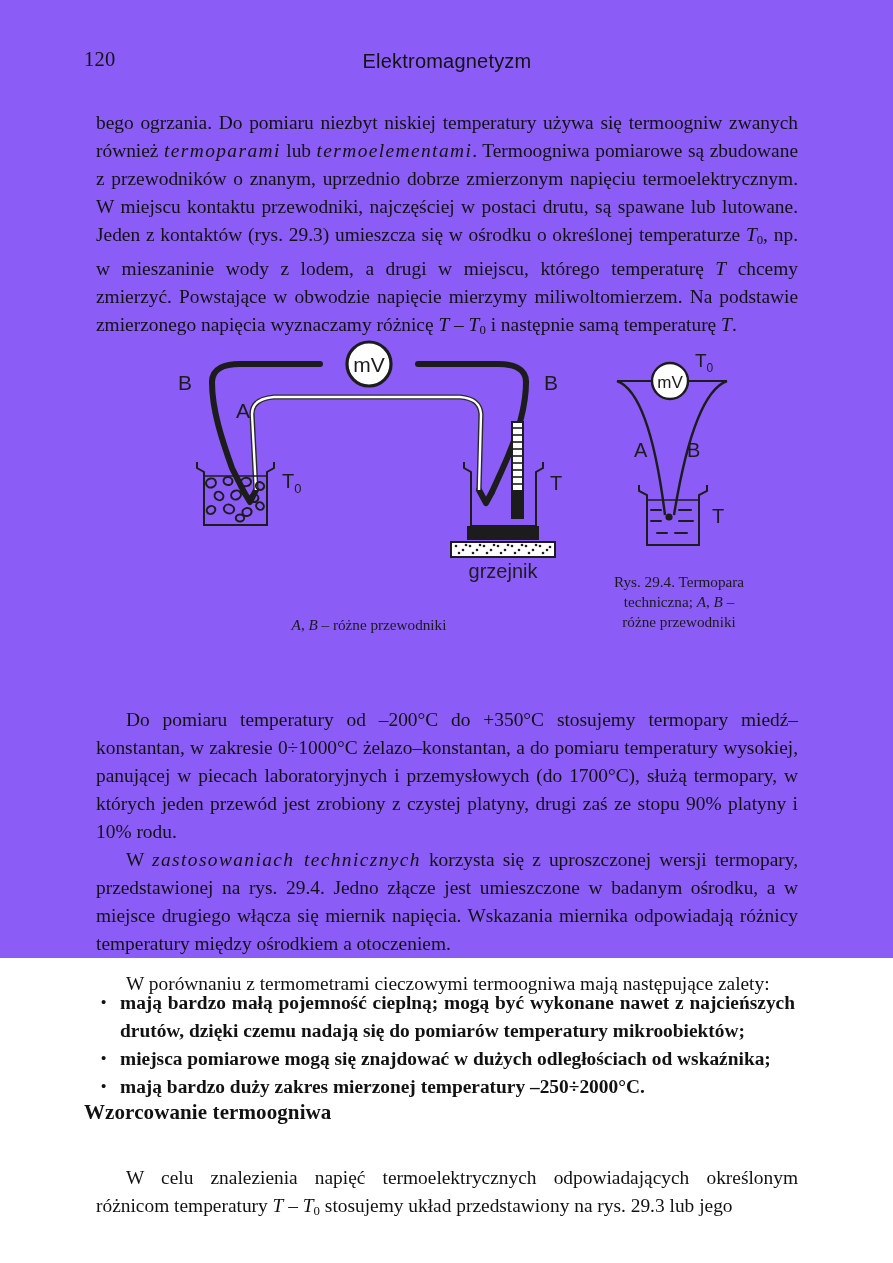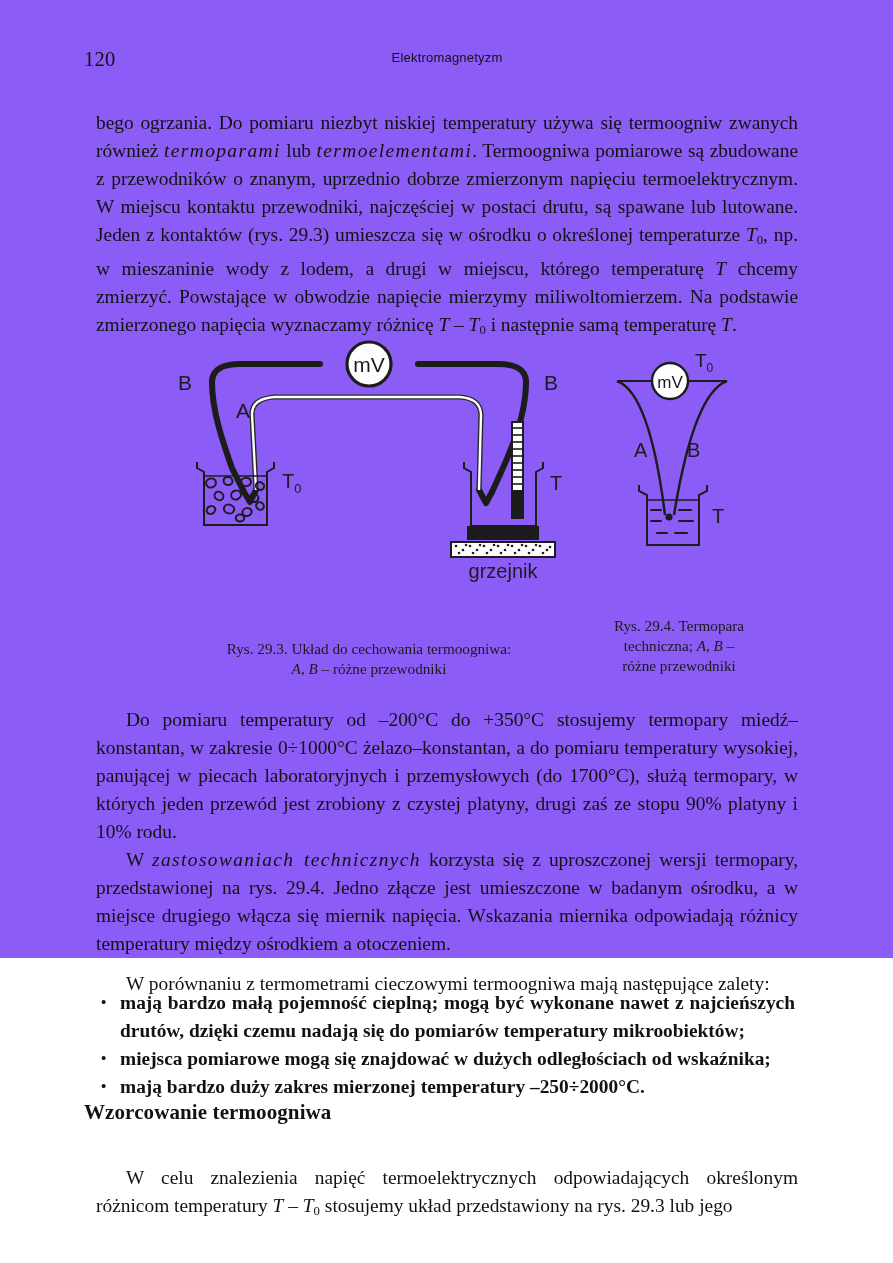--- a/index.html
+++ b/index.html
@@ -37,21 +37,21 @@
     left: 0; top: 0;
     font-size: 20.5px;
     letter-spacing: .3px;
   }
   .runhead .bookhead {
     position: absolute;
     left: 0; top: 2px;
     width: 726px;
     text-align: center;
     font-family: "Liberation Sans", "DejaVu Sans", sans-serif;
-    font-size: 13px;
+    font-size: 20px;
     letter-spacing: .2px;
   }
 
   
   .body-text {
     position: absolute;
     left: 84px;
     width: 726px;
     font-size: 19.4px;
     line-height: 28.1px;
@@ -117,21 +117,20 @@
     top: 5px;
     width: 195px;
     height: 230px;
   }
   .fig-caption {
     position: absolute;
     font-size: 15.2px;
     line-height: 20px;
     text-align: center;
     color: #1a1a1a;
-    margin-top: 44px;
   }
   .cap1 {
     left: 60px;
     top: 255px;
     width: 450px;
   }
   .cap2 {
     left: 490px;
     top: 232px;
     width: 210px;
@@ -275,21 +274,21 @@
           <line x1="72" y1="176" x2="82" y2="176"></line>
           <line x1="100" y1="176" x2="114" y2="176"></line>
           <line x1="78" y1="188" x2="88" y2="188"></line>
           <line x1="96" y1="188" x2="108" y2="188"></line>
         </g>
         <text x="133" y="178" font-family="Liberation Sans, DejaVu Sans, sans-serif" font-size="20" fill="#1c1c1c">T</text>
       </svg>
     </div>
 
     <div class="fig-caption cap1">
-      <span>Rys. 29.3. Układ do cechowania termoogniwa:</span><br>
+      <br>
       <span class="cap-it">A</span><span>, </span><span class="cap-it">B</span><span> – różne przewodniki</span>
     </div>
 
     <div class="fig-caption cap2">
       <span>Rys. 29.4. Termopara</span><br>
       <span>techniczna; </span><span class="cap-it">A</span><span>, </span><span class="cap-it">B</span><span> –</span><br>
       <span>różne przewodniki</span>
     </div>
   </div>
 

